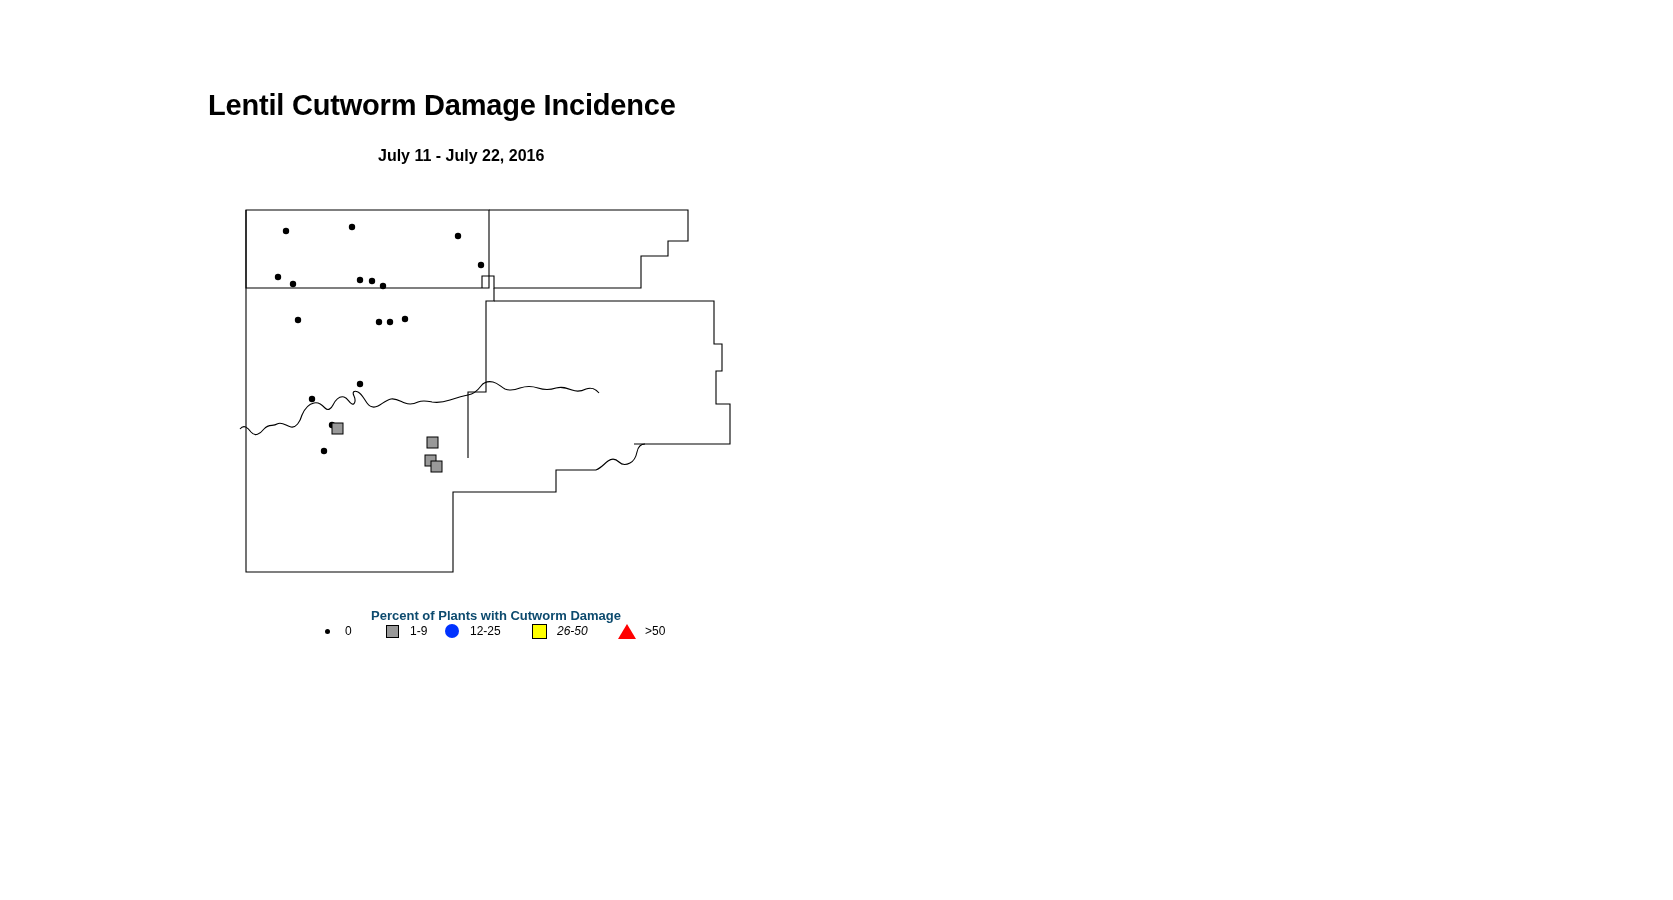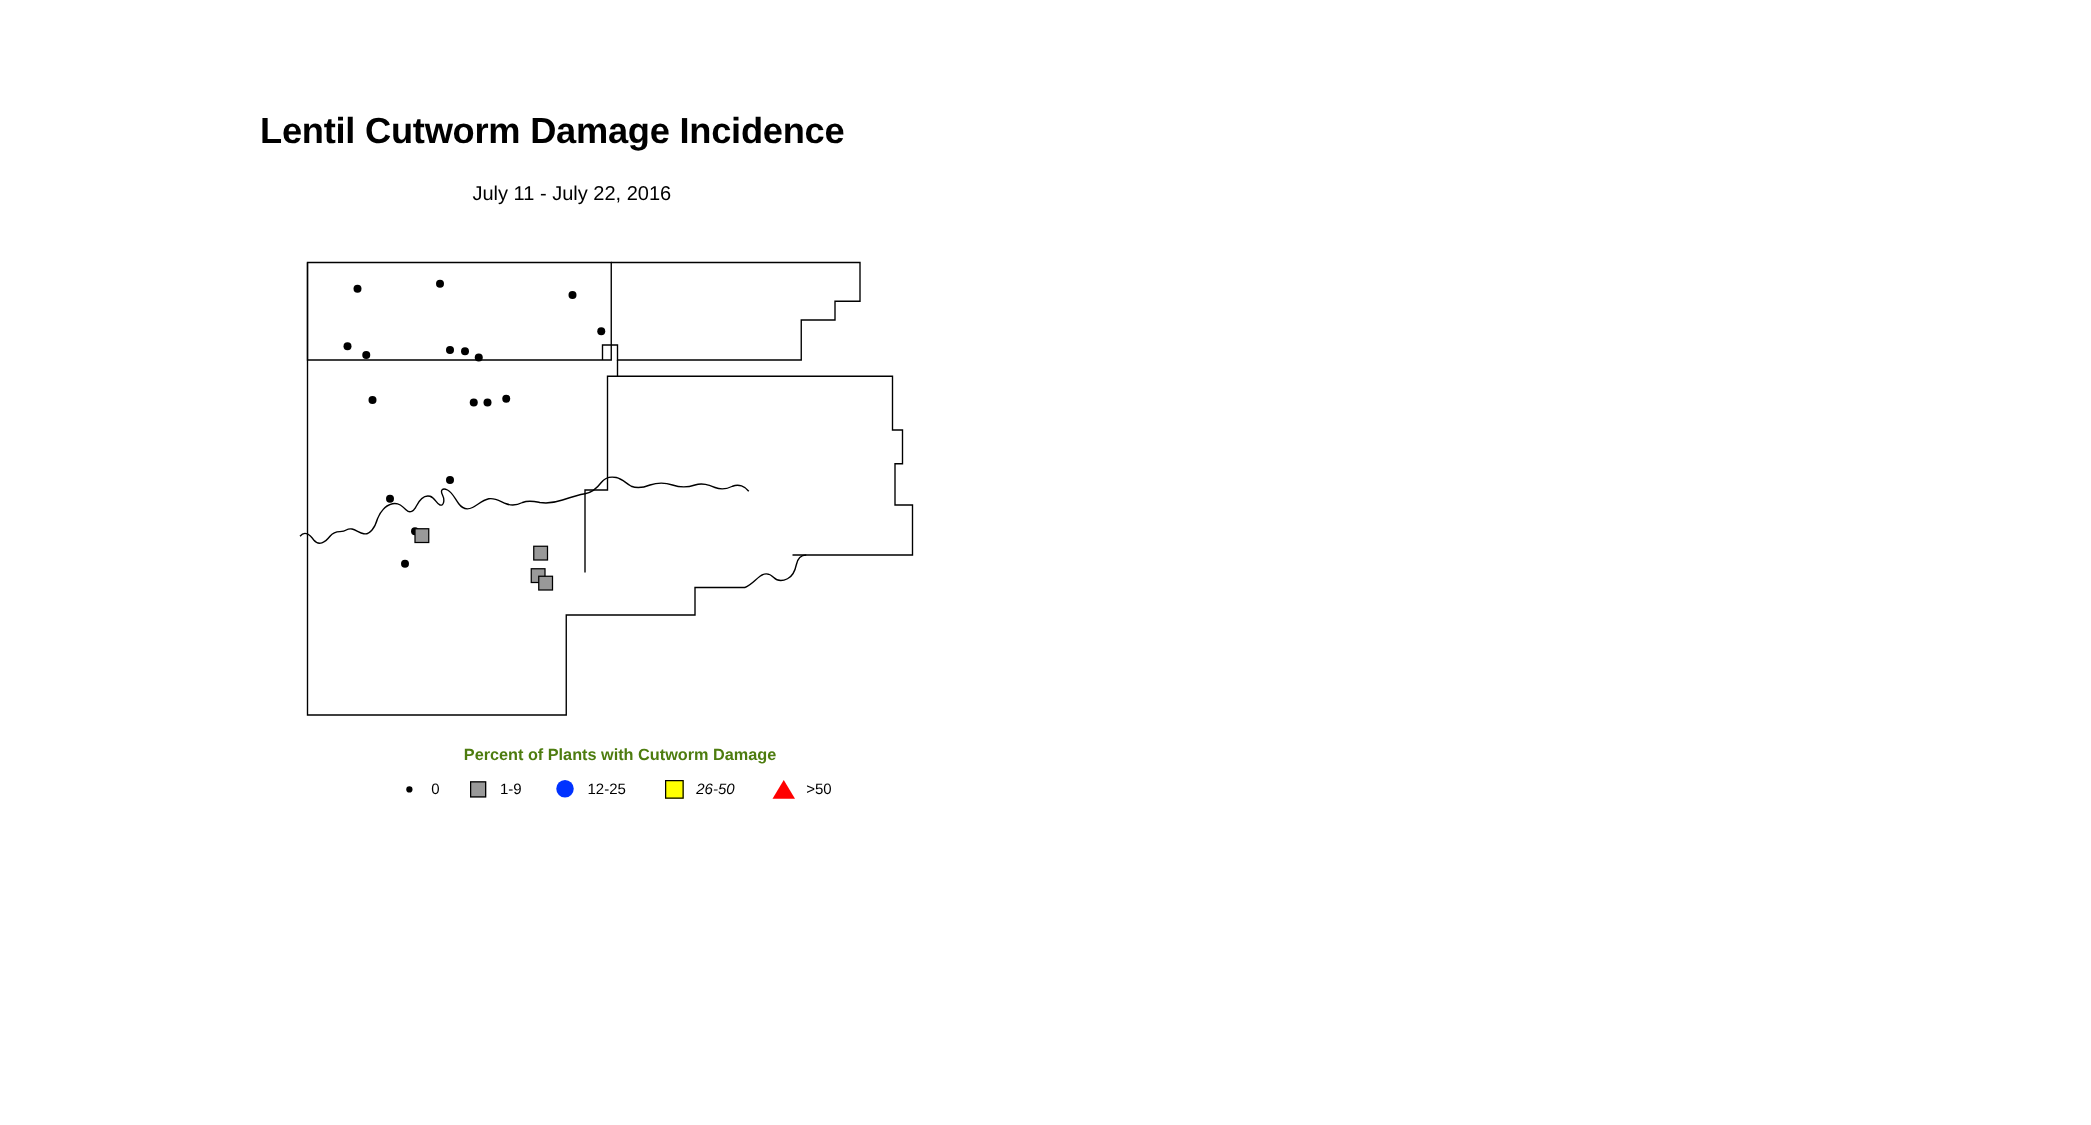--- a/index.html
+++ b/index.html
@@ -37,21 +37,21 @@
     letter-spacing: -0.2px;
     line-height: 34px;
     white-space: nowrap;
     color: #000;
   }
   #sub-title {
     position: absolute;
     left: 170px;
     top: 58px;
     font-size: 16px;
-    font-weight: normal;
+    font-weight: bold;
     line-height: 20px;
     white-space: nowrap;
     color: #000;
   }
 
   
   #map-wrap {
     position: absolute;
     left: 236px;
     top: 196px;
@@ -67,27 +67,27 @@
   
   #legend {
     position: absolute;
     left: 236px;
     top: 592px;
     width: 520px;
   }
   #legend-title {
     position: absolute;
     left: 0;
-    top: 4px;
+    top: 16px;
     width: 520px;
     text-align: center;
     font-size: 13px;
     font-weight: bold;
     white-space: nowrap;
-    color: #4d7c0f;
+    color: #0c4a6e;
   }
   #legend-items {
     position: absolute;
     left: 0;
     top: 26px;
     width: 520px;
     height: 26px;
   }
   .legend-item {
     position: absolute;
@@ -231,21 +231,21 @@
 
     <div id="legend-items">
 
       <div class="legend-item" style="left:80px;">
         <span class="legend-swatch">
           <span class="sym-dot"></span>
         </span>
         <span class="legend-label">0</span>
       </div>
 
-      <div class="legend-item" style="left:135px;">
+      <div class="legend-item" style="left:145px;">
         <span class="legend-swatch">
           <span class="sym-square"></span>
         </span>
         <span class="legend-label">1-9</span>
       </div>
 
       <div class="legend-item" style="left:205px;">
         <span class="legend-swatch">
           <span class="sym-circle"></span>
         </span>

